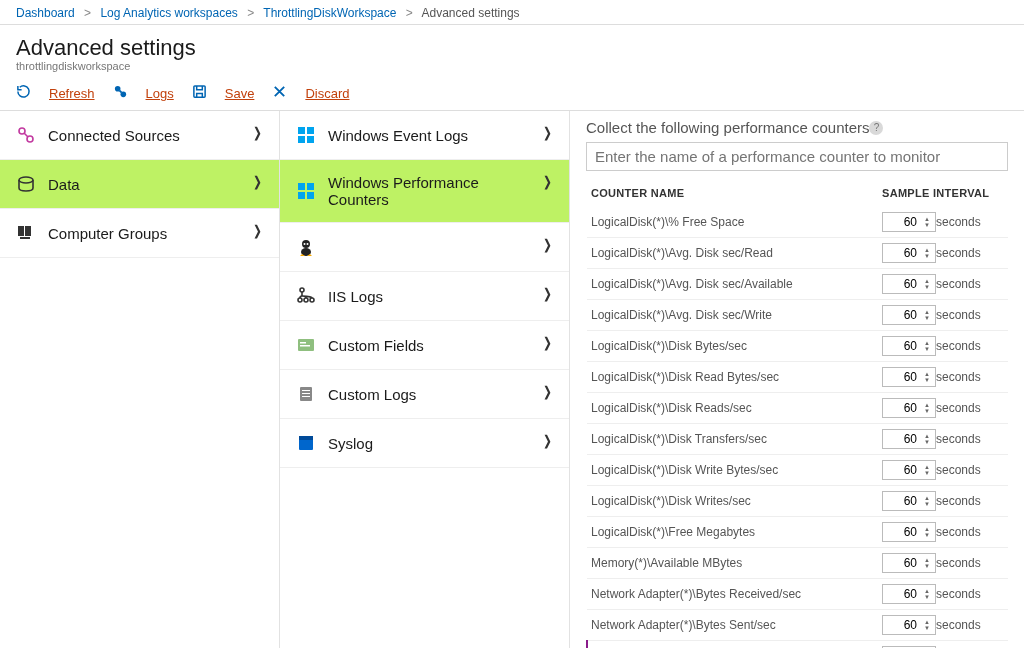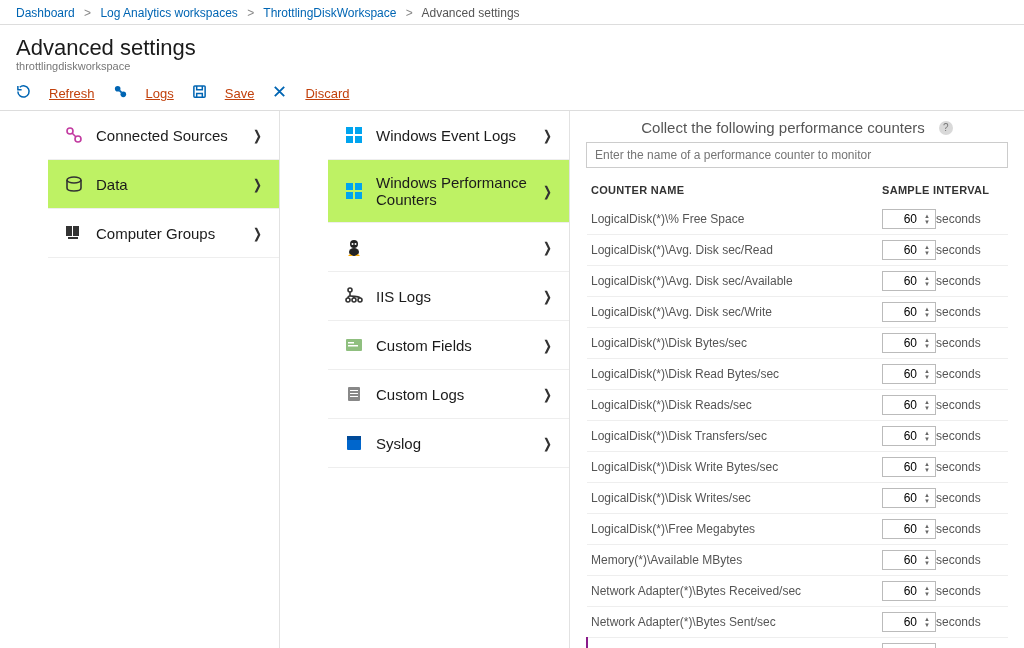--- a/index.html
+++ b/index.html
@@ -43,45 +43,44 @@
   .tbtn svg { width: 15px; height: 15px; }
   .panes {
     display: flex;
     height: calc(100% - 95px);
   }
   .pane1 { width: 280px; border-right: 1px solid #e2e2e2; }
   .pane2 { width: 290px; border-right: 1px solid #e2e2e2; }
   .pane3 { flex: 1; padding: 8px 16px; overflow: auto; }
   .menu-item {
     display: flex;
-    align-items: center;
+    align-items: flex-start;
     justify-content: space-between;
     padding: 14px 16px;
     border-bottom: 1px solid #eee;
     cursor: pointer;
-    margin-left: 48px;
   }
   .menu-item.sel { background: #bef264; }
   .menu-item .lbl { display: flex; align-items: center; gap: 12px; font-size: 15px; color: #1b1b1b; }
   .menu-item .chev { color:#333; font-weight:700; }
   .icon-box { width: 20px; height: 20px; display:inline-flex; align-items:center; justify-content:center; }
   .icon-box svg { width: 20px; height: 20px; }
   .pane3 .sect-title {
     font-size: 15px;
     color: #555;
     margin-bottom: 6px;
-    display:flex; align-items:center; gap:14px;justify-content:center;
+    display:flex; align-items:center; gap:0;
   }
   .help-ic { width:14px;height:14px;border-radius:50%;background:#d9d9d9;color:#777;font-size:10px;display:inline-flex;align-items:center;justify-content:center; }
   .srch {
     width: 100%;
     padding: 5px 8px;
     border: 1px solid #ccc;
     color:#888;
-    font-size:12px;
+    font-size:15px;
     margin-bottom:10px;
   }
   table.ctr { width:100%; border-collapse: collapse; font-size:12px; }
   table.ctr th { text-align:left; font-size:11px; font-weight:700; color:#333; padding: 6px 4px 8px; letter-spacing:.3px;}
   table.ctr td { padding: 5px 4px; border-bottom:1px solid #eee; color:#555; vertical-align:middle;}
   .interval-cell { width:130px; white-space:nowrap; }
   .int-input {
     width: 54px;
     text-align:right;
     padding:2px 18px 2px 4px;

